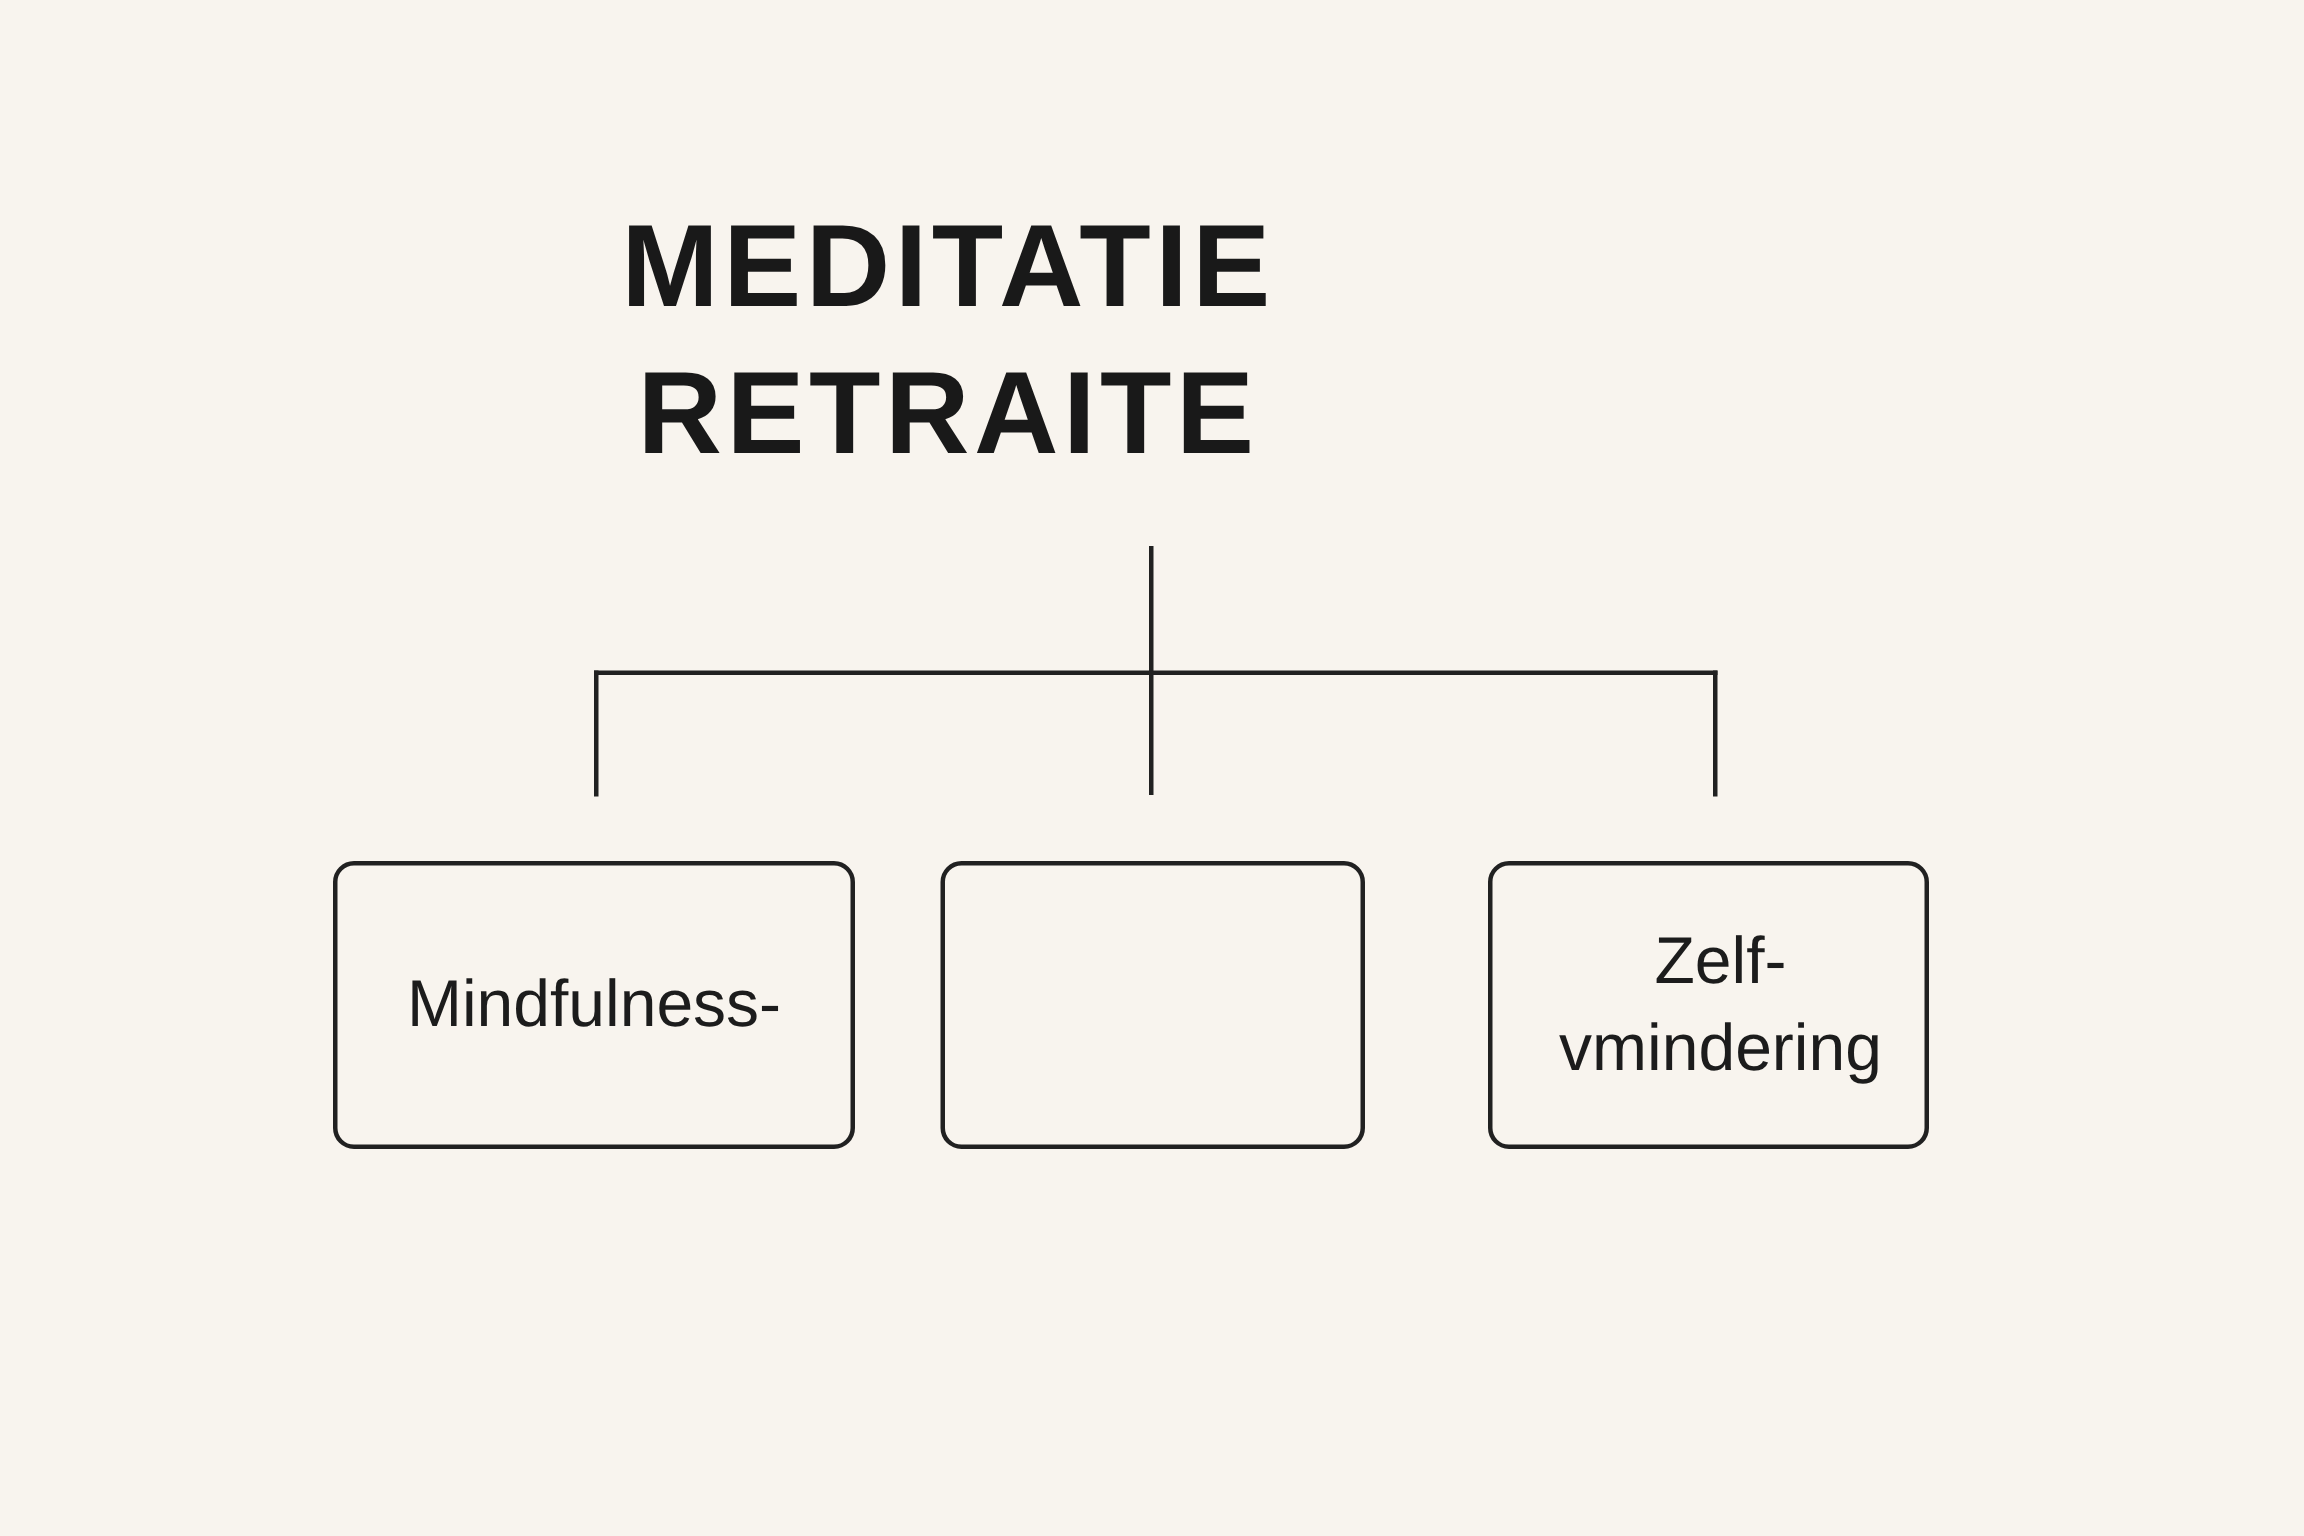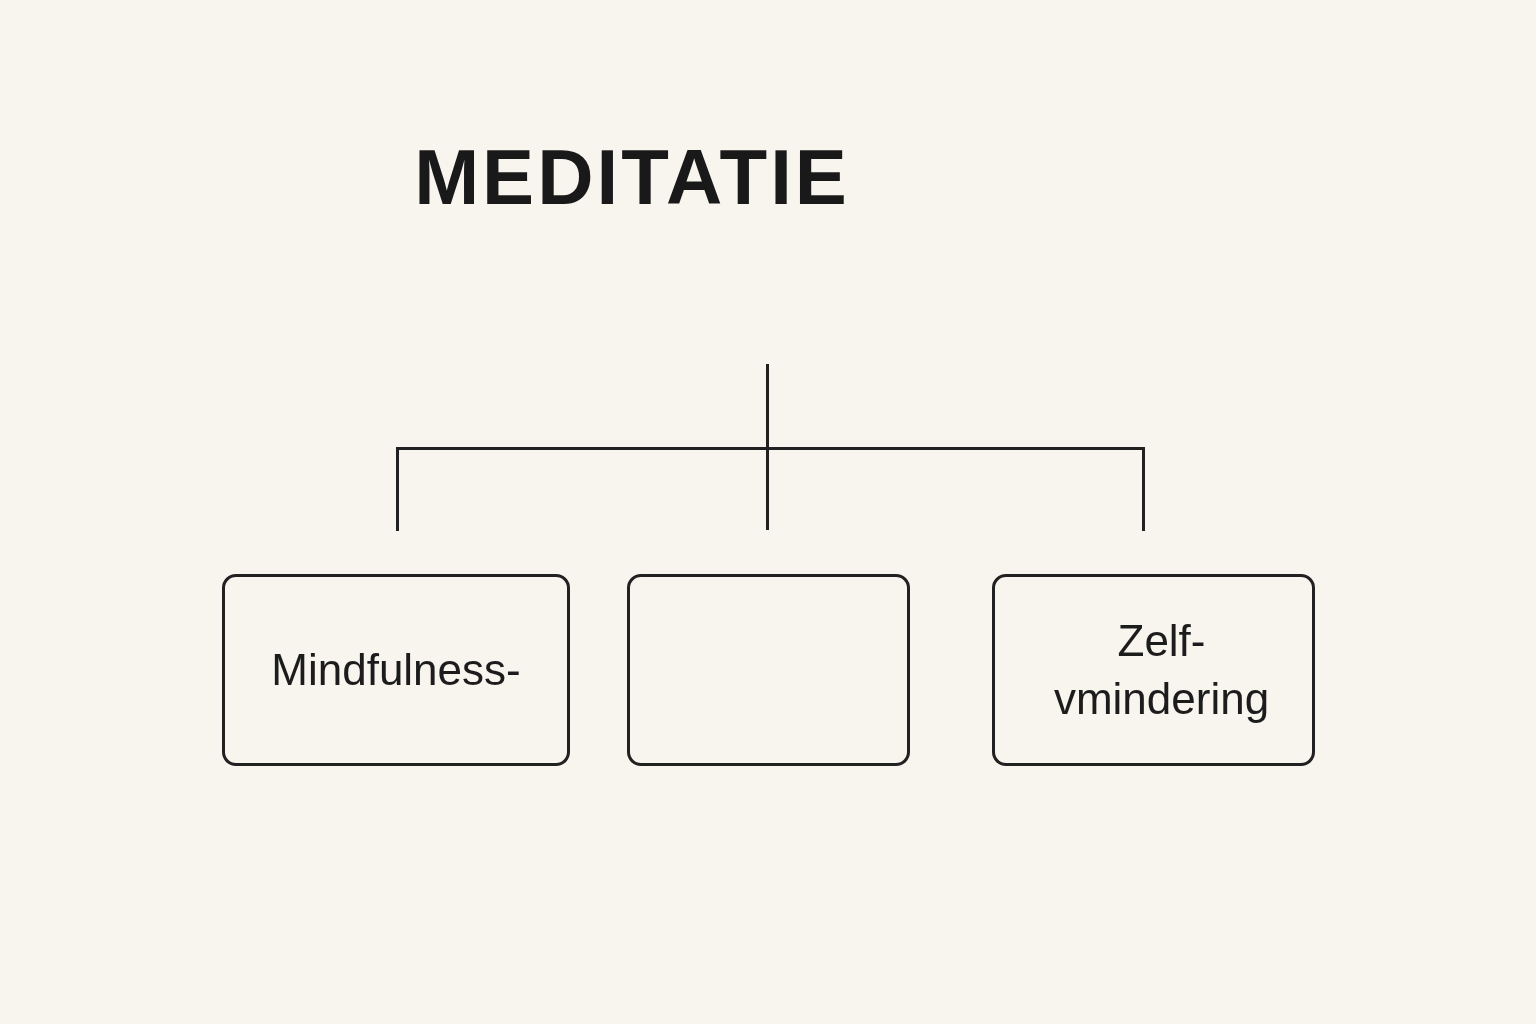--- a/index.html
+++ b/index.html
@@ -48,29 +48,30 @@
     align-items: center;
     justify-content: center;
     text-align: center;
     color: var(--text-color, #1c1c1c);
     font-size: 44px;
     line-height: 58px;
     box-sizing: border-box;
   }
   .node-1 { left: 222px; width: 348px; }
   .node-2 { left: 627px; width: 283px; }
-  .node-3 { left: 992px; width: 323px; padding-left: 16px; }
+  .node-3 { left: 992px; width: 294px; padding-left: 16px; }
 </style>
 </head>
 <body>
 
 <div class="canvas" style="--bg: #f8f4ee; --line-color: #212121; --title-color: #191919; --text-color: #1c1c1c;">
 
   <h1 class="title">
     <span>MEDITATIE</span>
+    <span>RETRAITE</span>
   </h1>
 
   <div class="connector conn-center-v"></div>
   <div class="connector conn-h"></div>
   <div class="connector conn-left-v"></div>
   <div class="connector conn-right-v"></div>
 
   <div class="node node-1">
     <span>Mindfulness-</span>
   </div>

